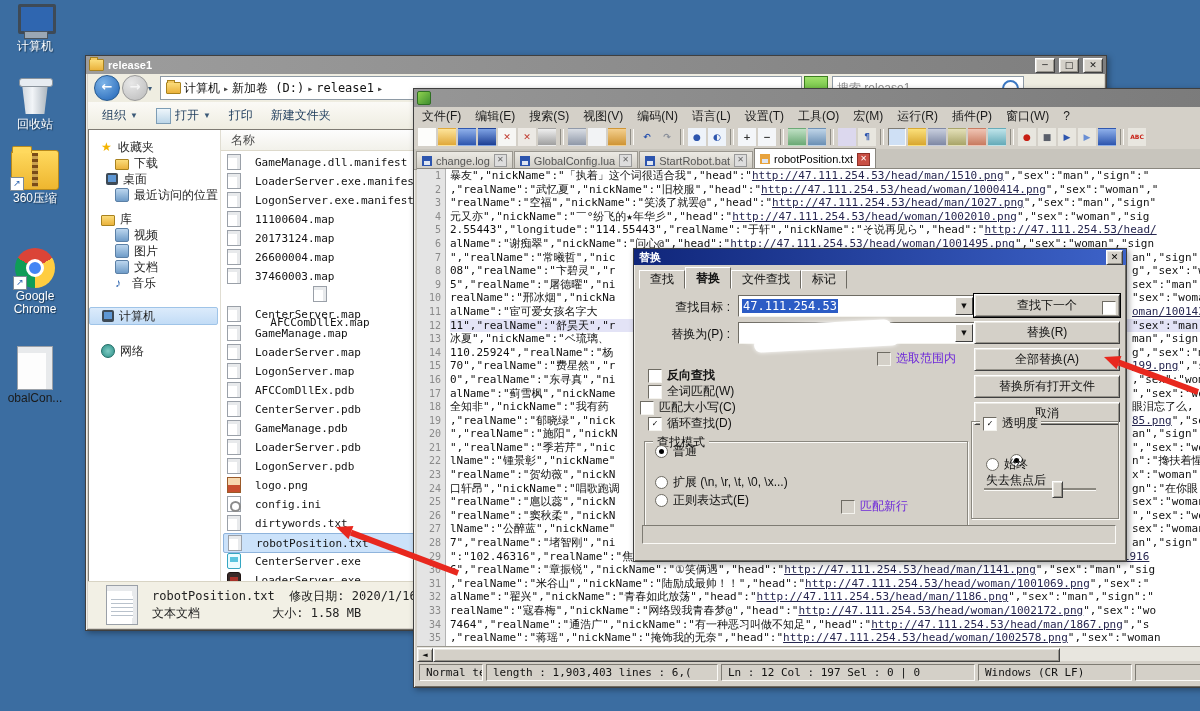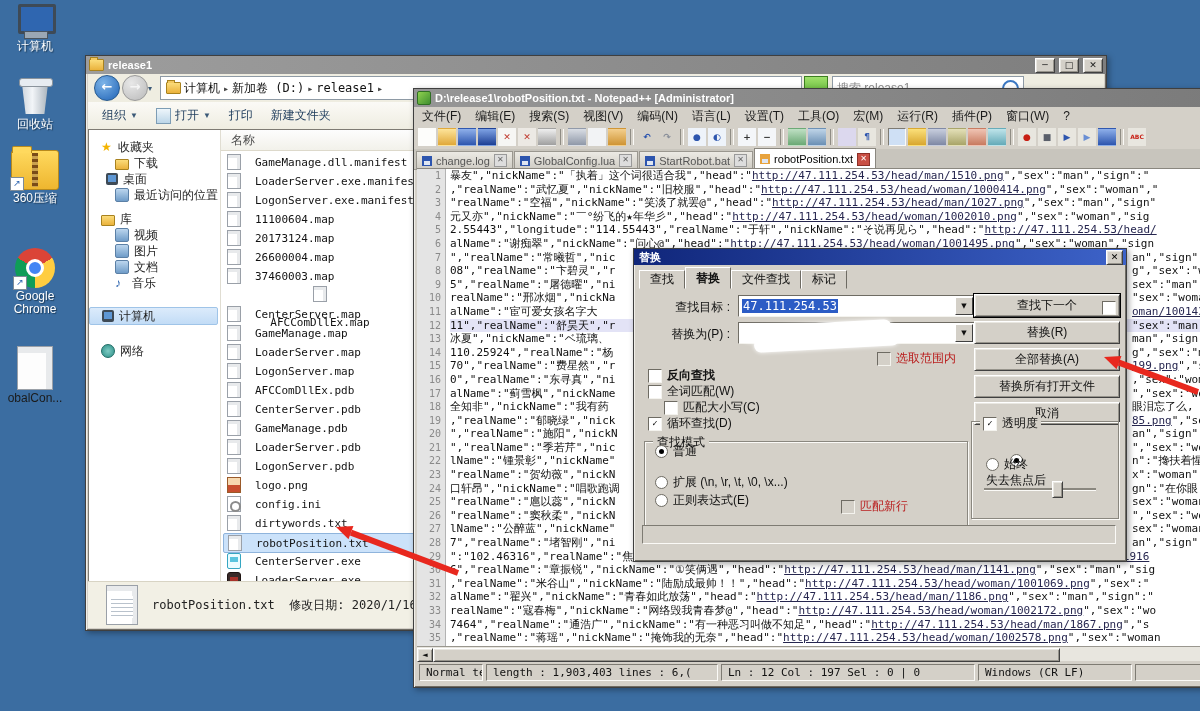--- a/index.html
+++ b/index.html
@@ -12,21 +12,21 @@
        font-size:12px;display:flex;align-items:center;justify-content:center;cursor:default}
   .btn.default{outline:1px solid #000}
   .cbox{width:12px;height:12px;background:#fff;border:1px solid;display:inline-block;
         border-color:#6e6b63 #f4f3ee #f4f3ee #6e6b63;font:9px/11px "DejaVu Sans Mono",monospace;
         text-align:center;color:#000;flex:0 0 auto}
   .cbox.dis{background:#d4d0c8;color:#8a8880}
   .radio{width:11px;height:11px;border-radius:50%;background:#fff;border:1px solid #6e6b63;
          display:inline-block;position:relative;flex:0 0 auto}
   .radio.sel::after{content:"";position:absolute;left:3px;top:3px;width:5px;height:5px;border-radius:50%;background:#000}
   .row{display:flex;align-items:center;gap:5px}
-  .dis-t{color:#b91c1c}
+  .dis-t{color:#6d28d9}
   
   .dicon{position:absolute;left:4px;width:62px;text-align:center}
   .dlab{color:#fff;font-size:12px;text-shadow:1px 1px 1px #1c3a57;margin-top:2px;white-space:pre-line;line-height:13px}
   .dlab.dark{color:#1b1b1b;text-shadow:none}
   .dico{margin:0 auto;position:relative}
   .i-comp{width:38px;height:34px}
   .i-comp::before{content:"";position:absolute;left:2px;top:0;width:32px;height:24px;background:#2f66b0;border:3px solid #3e4a56;border-radius:2px}
   .i-comp::after{content:"";position:absolute;left:8px;top:27px;width:22px;height:6px;background:#9aa7b4;border:1px solid #4a545e}
   .i-bin{width:34px;height:40px}
   .i-bin::before{content:"";position:absolute;left:4px;top:8px;width:26px;height:30px;background:linear-gradient(90deg,#cfd6dd,#f2f5f8 40%,#aab4bd);clip-path:polygon(0 0,100% 0,86% 100%,14% 100%)}
@@ -375,28 +375,28 @@
             <span class="fi fi-exe2"></span>
             <span>LoaderServer.exe</span>
           </div>
         </div>
     </div>
   </div>
   <div id="exp-details" class="abs">
     <div class="bigdoc"></div>
     <div class="dtxt">
       <div><span>robotPosition.txt</span>&nbsp;&nbsp;<span>修改日期: 2020/1/16 20:40</span></div>
+      <div><span>文本文档</span>&nbsp;&nbsp;&nbsp;&nbsp;&nbsp;&nbsp;&nbsp;&nbsp;&nbsp;&nbsp;<span>大小: 1.58 MB</span></div>
     </div>
   </div>
 </div>
 
 <div id="npp" class="win">
   <div class="tbar">
     <span style="width:12px;height:12px;background:linear-gradient(135deg,#8fd14f,#3f8f2f);border:1px solid #2f6f22;border-radius:2px"></span>
-    <span>D:\release1\robotPosition.txt - Notepad++ [Administrator]</span>
   </div>
   <div id="npp-menu">
       <span>文件(F)</span>
       <span>编辑(E)</span>
       <span>搜索(S)</span>
       <span>视图(V)</span>
       <span>编码(N)</span>
       <span>语言(L)</span>
       <span>设置(T)</span>
       <span>工具(O)</span>
@@ -597,21 +597,21 @@
   <span class="cbox" style="position:absolute;left:468px;top:52px"></span>
   <div id="dlg-checks">
       <div class="row" style="position: absolute; left: 14px; top: 118px; font-weight: bold;">
         <span class="cbox"></span>
         <span>反向查找</span>
       </div>
       <div class="row" style="position: absolute; left: 14px; top: 134px;">
         <span class="cbox"></span>
         <span>全词匹配(W)</span>
       </div>
-      <div class="row" style="position: absolute; left: 30px; top: 150px;">
+      <div class="row" style="position: absolute; left: 6px; top: 150px;">
         <span class="cbox"></span>
         <span>匹配大小写(C)</span>
       </div>
       <div class="row" style="position: absolute; left: 14px; top: 166px;">
         <span class="cbox">✓</span>
         <span>循环查找(D)</span>
       </div>
     </div>
   <div class="grp" style="left:10px;top:192px;width:322px;height:84px">
     <span class="glabel">查找模式</span>

